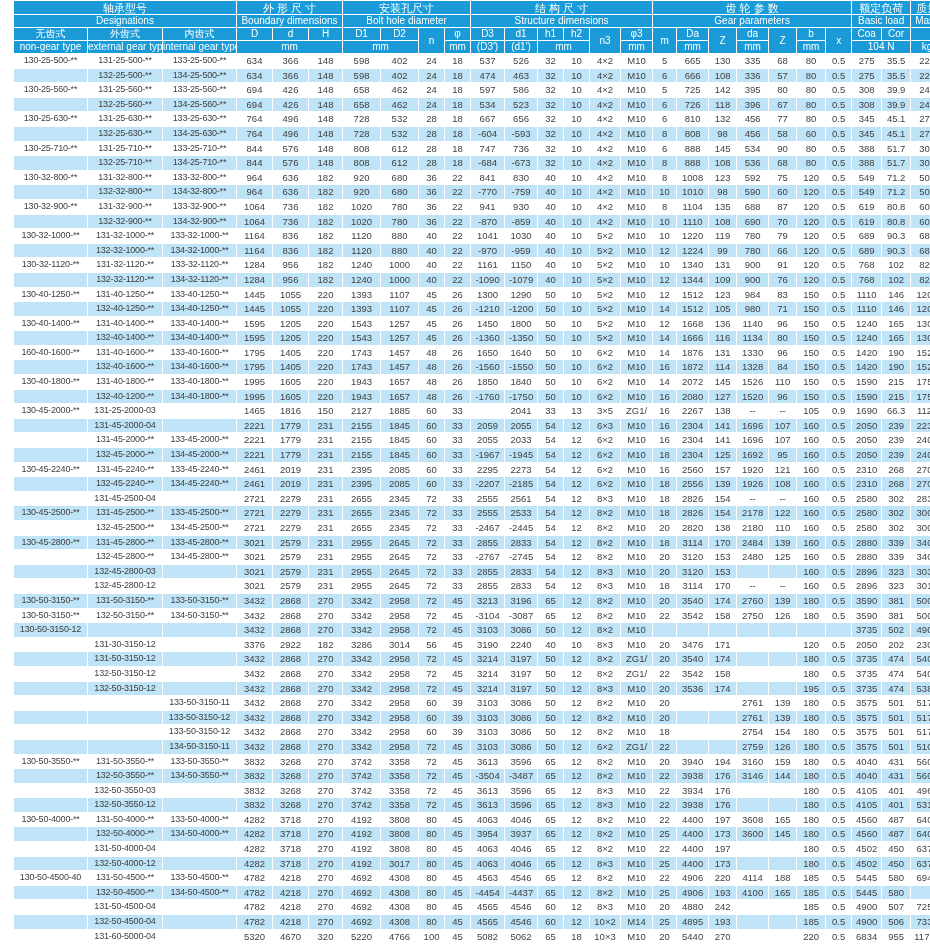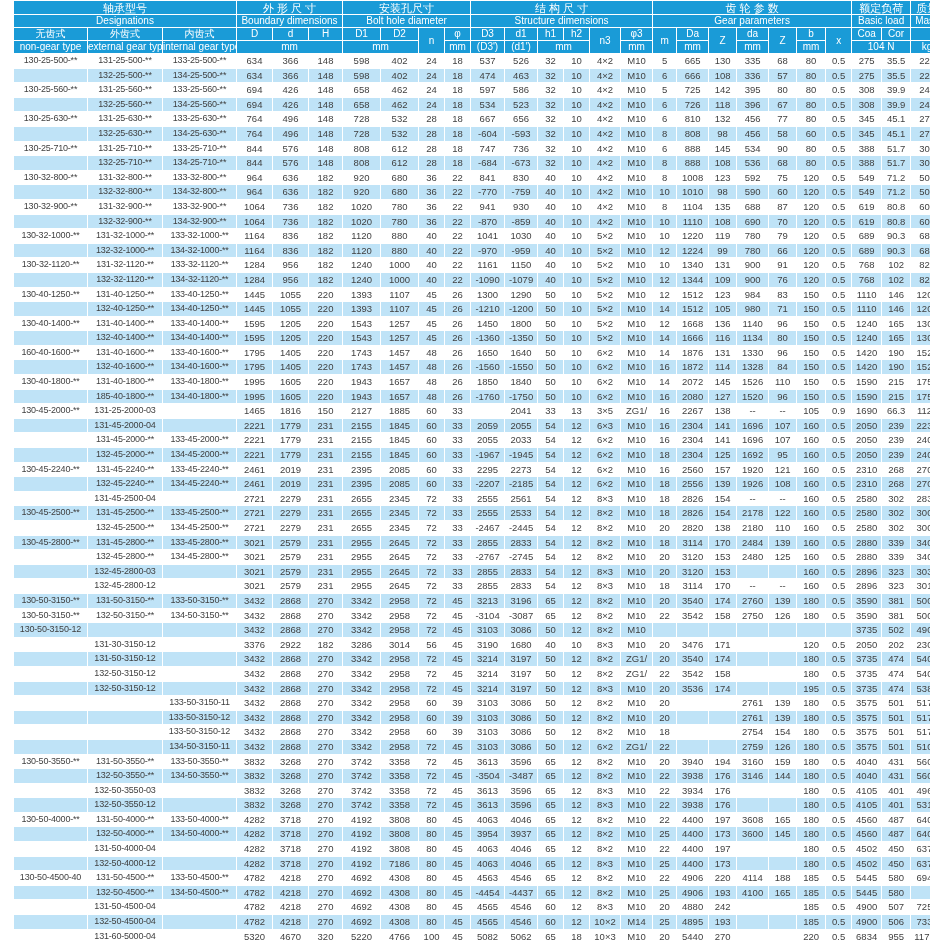--- a/index.html
+++ b/index.html
@@ -751,21 +751,21 @@
         <td>1526</td>
         <td>110</td>
         <td>150</td>
         <td>0.5</td>
         <td>1590</td>
         <td>215</td>
         <td>1750</td>
       </tr>
       <tr class="alt">
         <td class="model"></td>
-        <td class="model">185-40-1800-**</td>
+        <td class="model">132-40-1200-**</td>
         <td class="model">134-40-1800-**</td>
         <td>1995</td>
         <td>1605</td>
         <td>220</td>
         <td>1943</td>
         <td>1657</td>
         <td>48</td>
         <td>26</td>
         <td>-1760</td>
         <td>-1750</td>
@@ -1237,21 +1237,21 @@
         <td class="model">131-30-3150-12</td>
         <td class="model"></td>
         <td>3376</td>
         <td>2922</td>
         <td>182</td>
         <td>3286</td>
         <td>3014</td>
         <td>56</td>
         <td>45</td>
         <td>3190</td>
-        <td>1680</td>
+        <td>2240</td>
         <td>40</td>
         <td>10</td>
         <td>8×3</td>
         <td>M10</td>
         <td>20</td>
         <td>3476</td>
         <td>171</td>
         <td></td>
         <td></td>
         <td>120</td>
@@ -1653,21 +1653,21 @@
         <td>6377</td>
       </tr>
       <tr class="alt">
         <td class="model"></td>
         <td class="model">132-50-4000-12</td>
         <td class="model"></td>
         <td>4282</td>
         <td>3718</td>
         <td>270</td>
         <td>4192</td>
-        <td>7186</td>
+        <td>3017</td>
         <td>80</td>
         <td>45</td>
         <td>4063</td>
         <td>4046</td>
         <td>65</td>
         <td>12</td>
         <td>8×3</td>
         <td>M10</td>
         <td>25</td>
         <td>4400</td>

